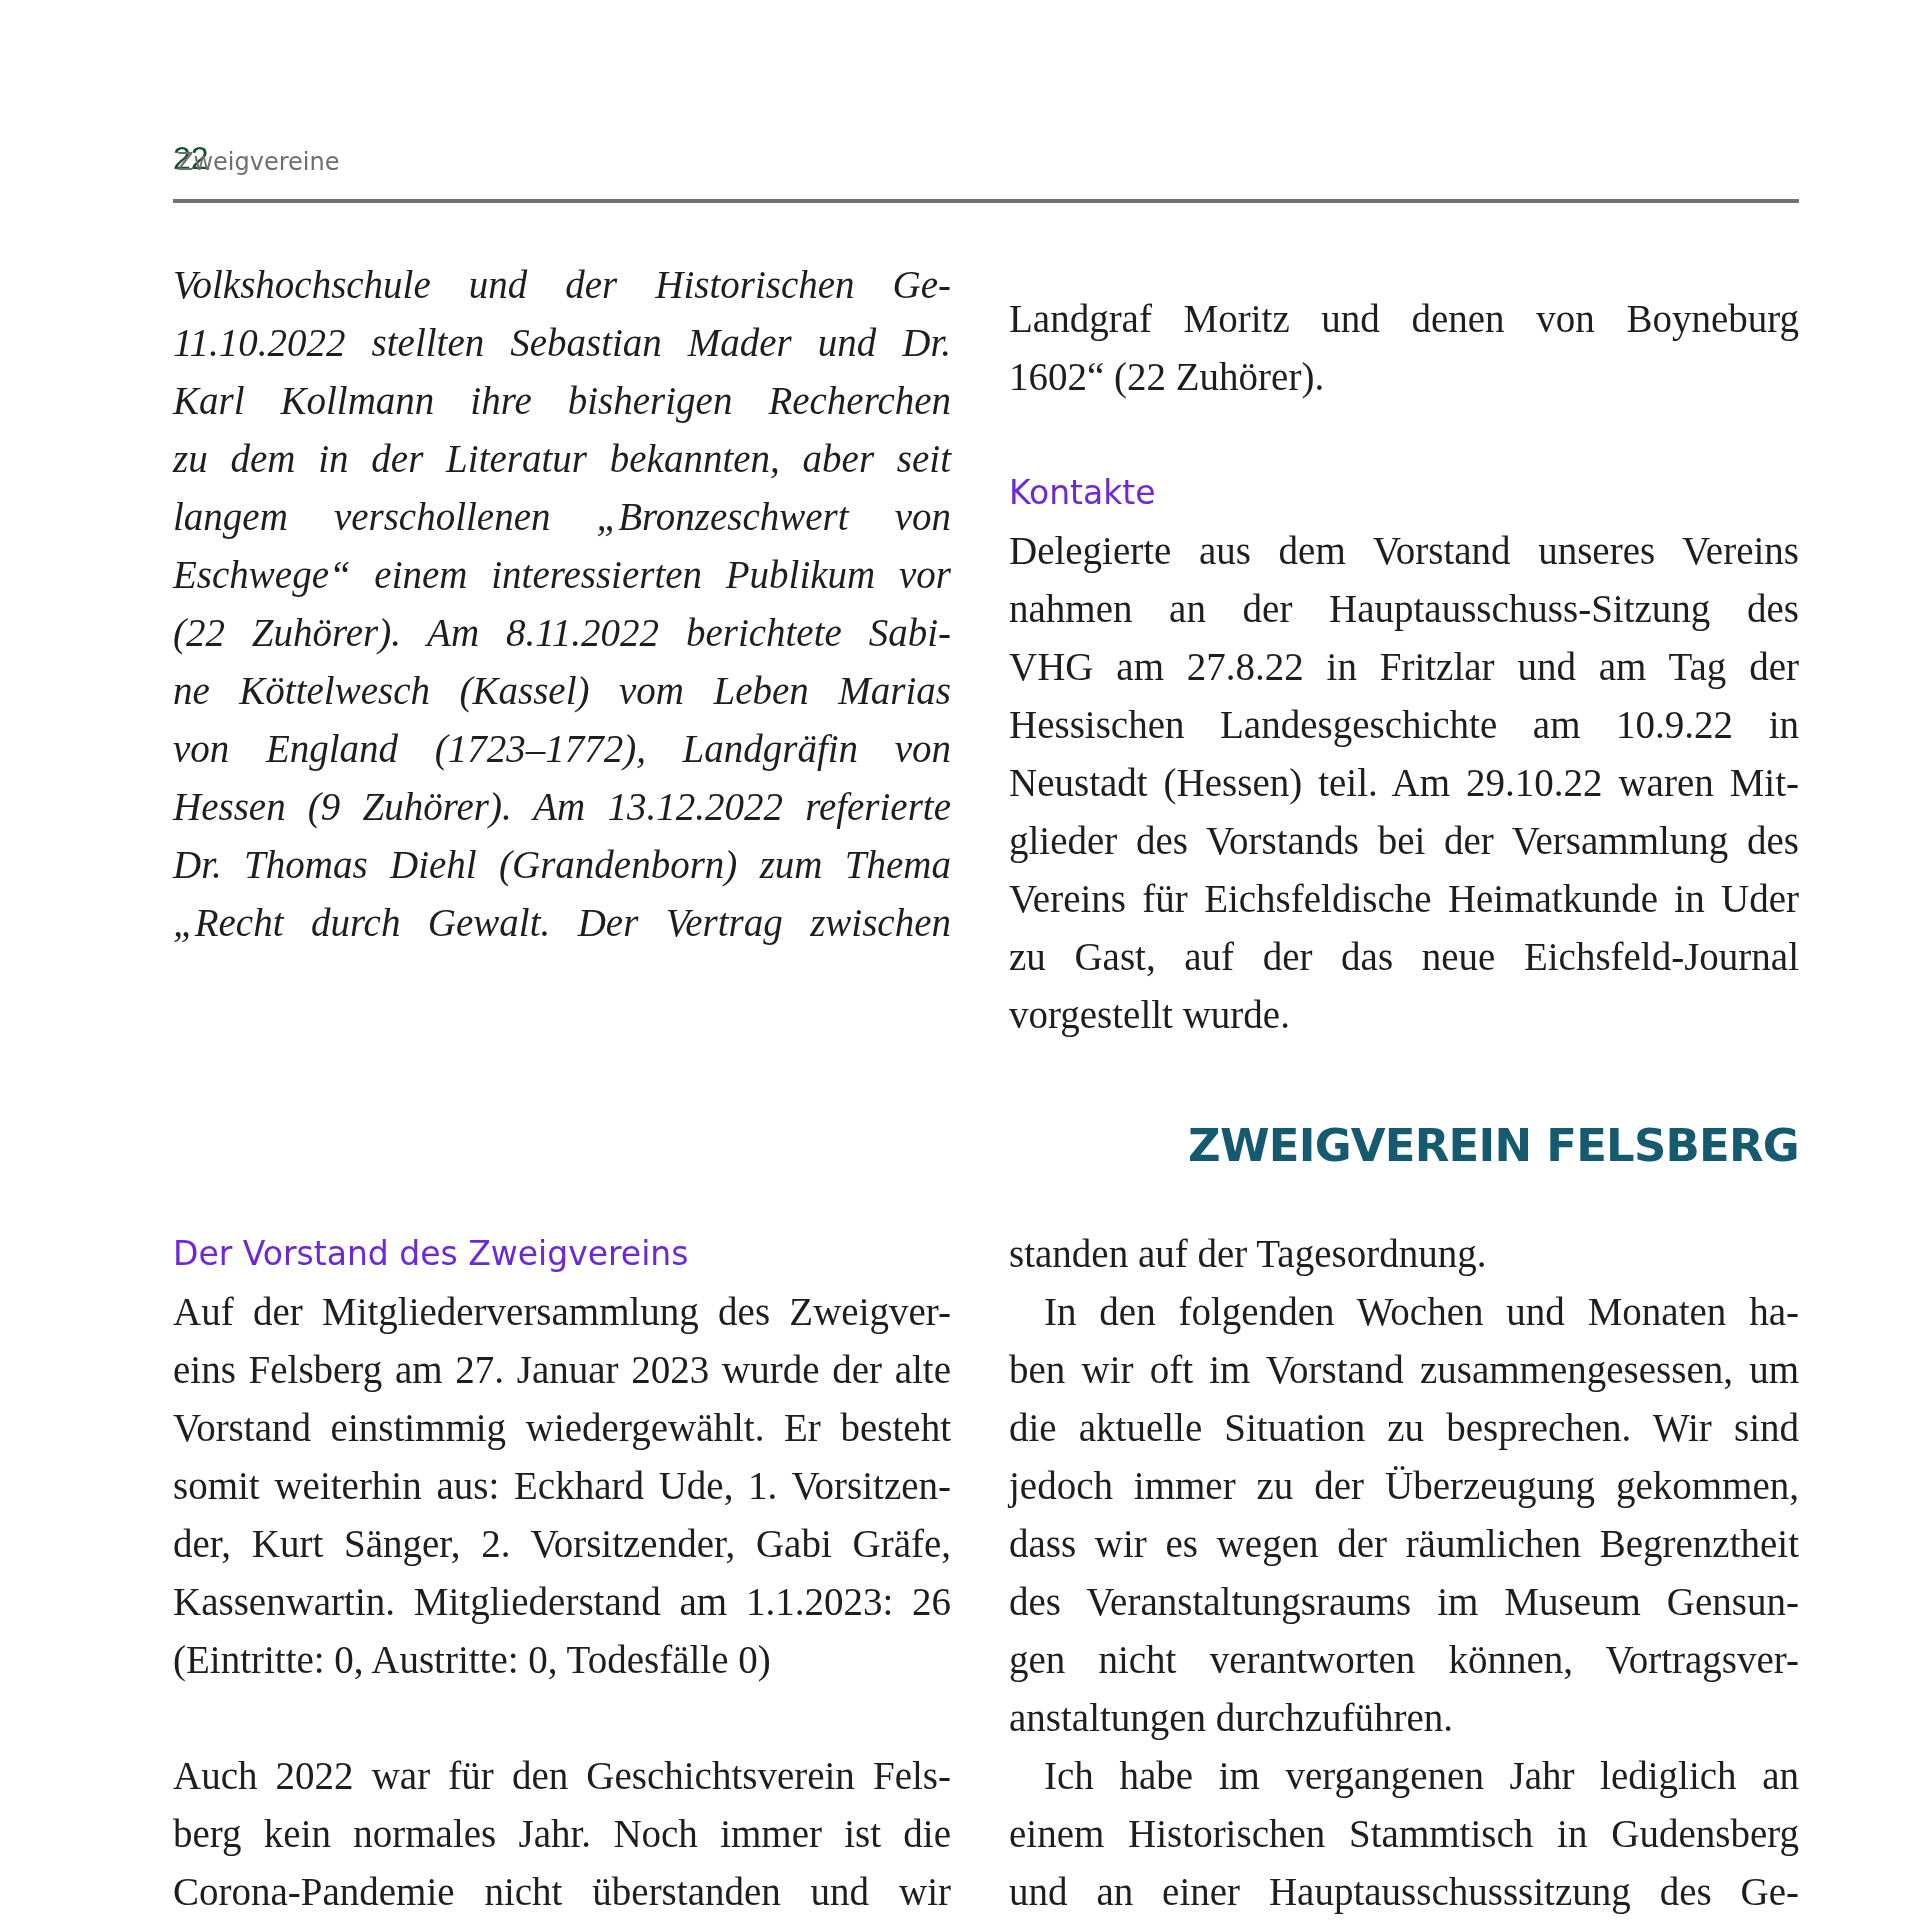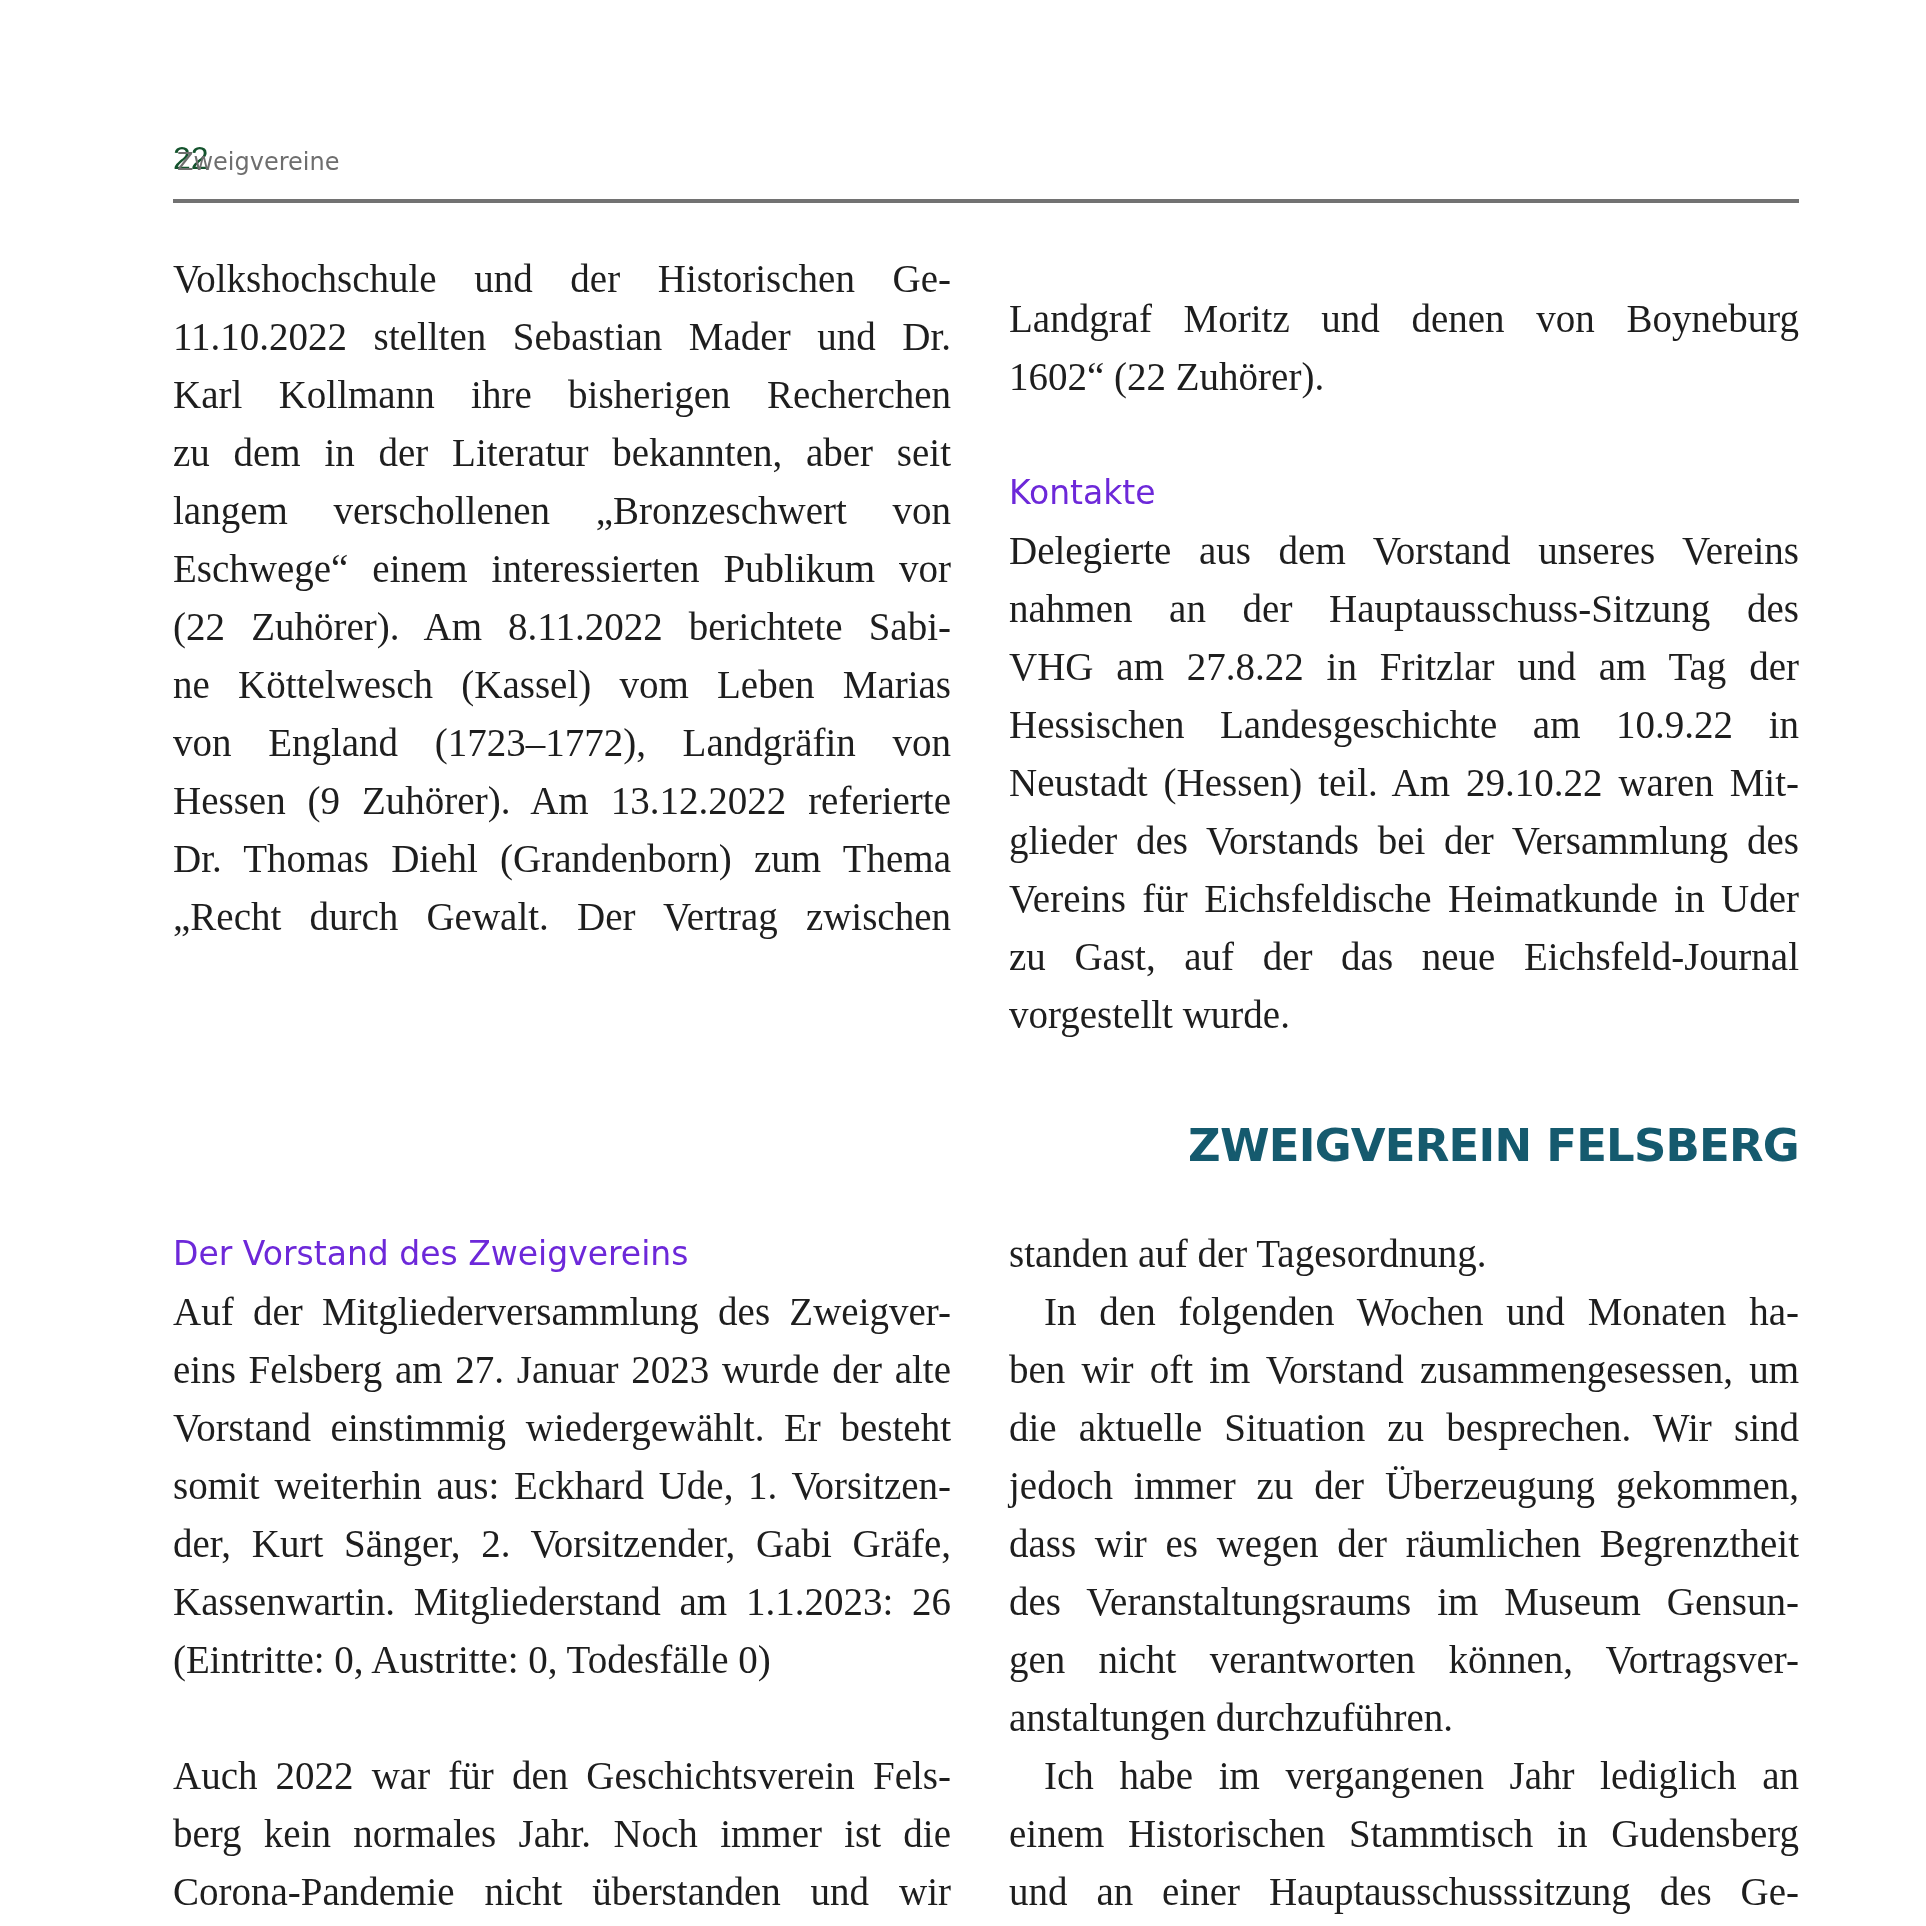--- a/index.html
+++ b/index.html
@@ -23,21 +23,21 @@
 <body>
 
 <div class="page">
 
   <div class="header">
     <span class="page-num">22</span>
     <div class="running-head">Zweigvereine</div>
   </div>
   <div class="rule"></div>
 
-  <div class="col left" style="top:250px;">
+  <div class="col left" style="top:256px;font-style:italic;">
     <div class="line">Volkshochschule und der Historischen Ge-</div>
     <div class="line">11.10.2022 stellten Sebastian Mader und Dr.</div>
     <div class="line">Karl Kollmann ihre bisherigen Recherchen</div>
     <div class="line">zu dem in der Literatur bekannten, aber seit</div>
     <div class="line">langem verschollenen „Bronzeschwert von</div>
     <div class="line">Eschwege“ einem interessierten Publikum vor</div>
     <div class="line">(22 Zuhörer). Am 8.11.2022 berichtete Sabi-</div>
     <div class="line">ne Köttelwesch (Kassel) vom Leben Marias</div>
     <div class="line">von England (1723–1772), Landgräfin von</div>
     <div class="line">Hessen (9 Zuhörer). Am 13.12.2022 referierte</div>

